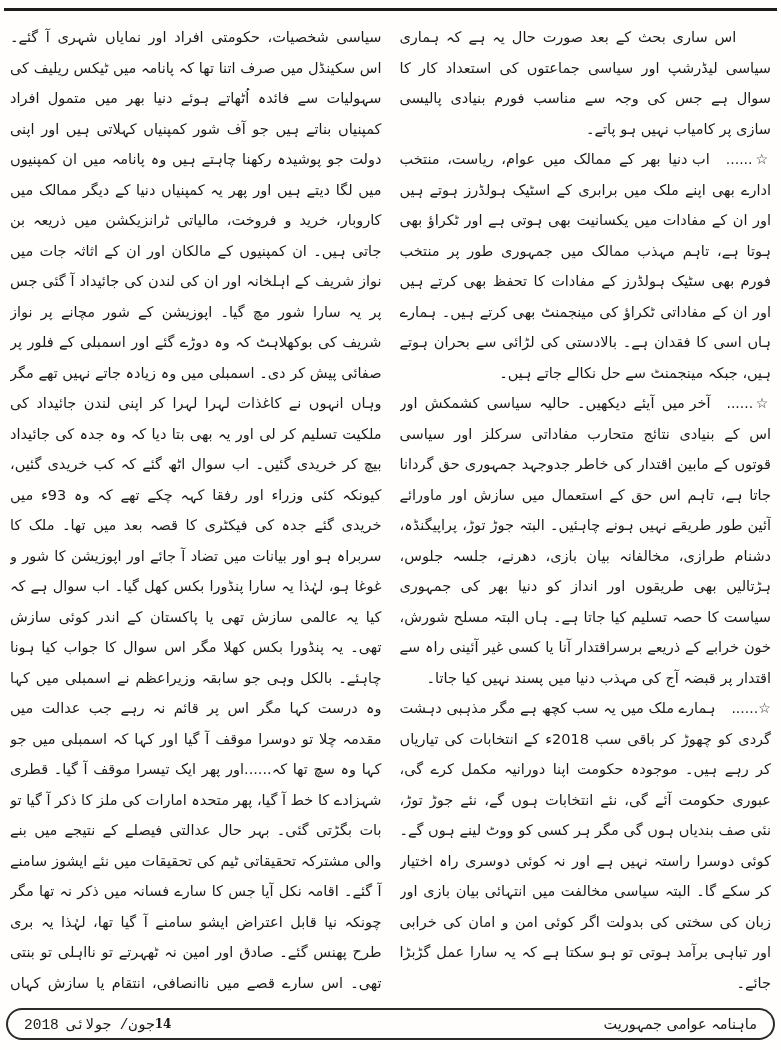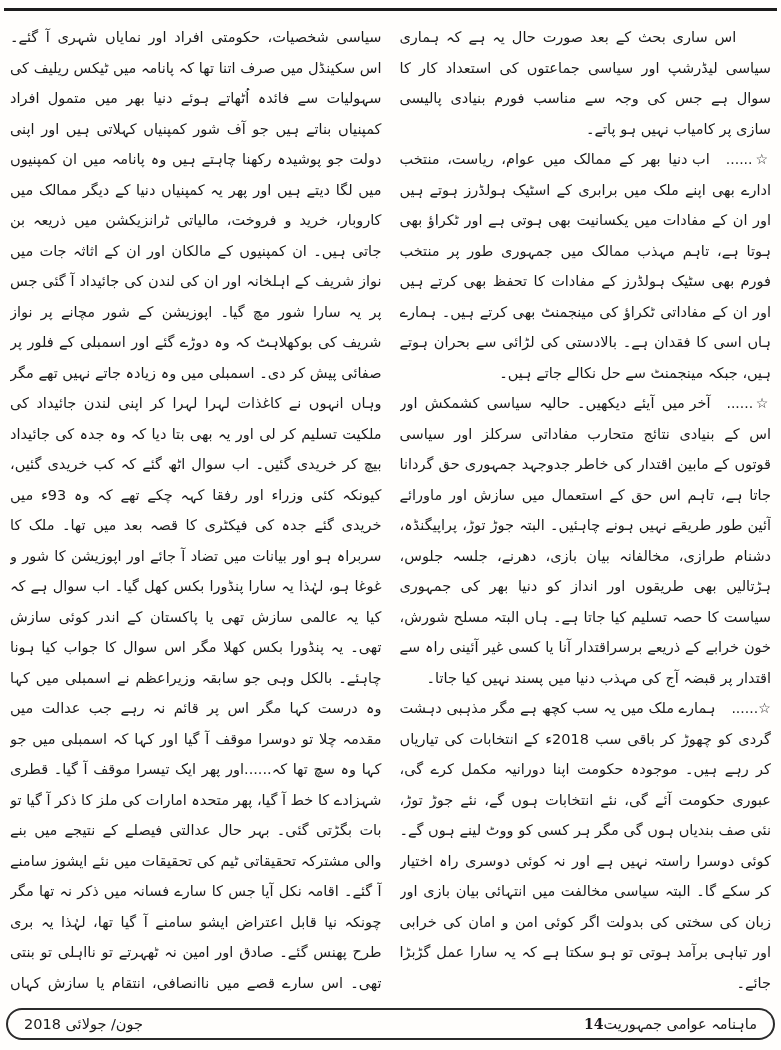--- a/index.html
+++ b/index.html
@@ -48,26 +48,26 @@
     border: 2px solid #2b2b2b;
     border-radius: 16px;
     background: #fffefc;
     display: flex; align-items: center;
     direction: rtl;
     padding: 0 16px;
     font-size: 14.5px;
   }
   .footer .journal { flex: 0 0 auto; text-align: right; }
   .footer .pageno {
-    flex: 1 1 auto; text-align: right;
+    flex: 1 1 auto; text-align: left;
     font-family: "DejaVu Serif", serif;
-    font-weight: bold; font-size: 14px;
+    font-weight: bold; font-size: 12px;
     direction: ltr;
   }
-  .footer .date { flex: 0 0 auto; }
+  .footer .date { flex: 0 0 auto; font-family: Liberation Mono, monospace; }
 </style>
 </head>
 <body>
 
 <div class="page">
 
   <div class="top-rule"></div>
 
   <div class="columns">
     <div class="column">

